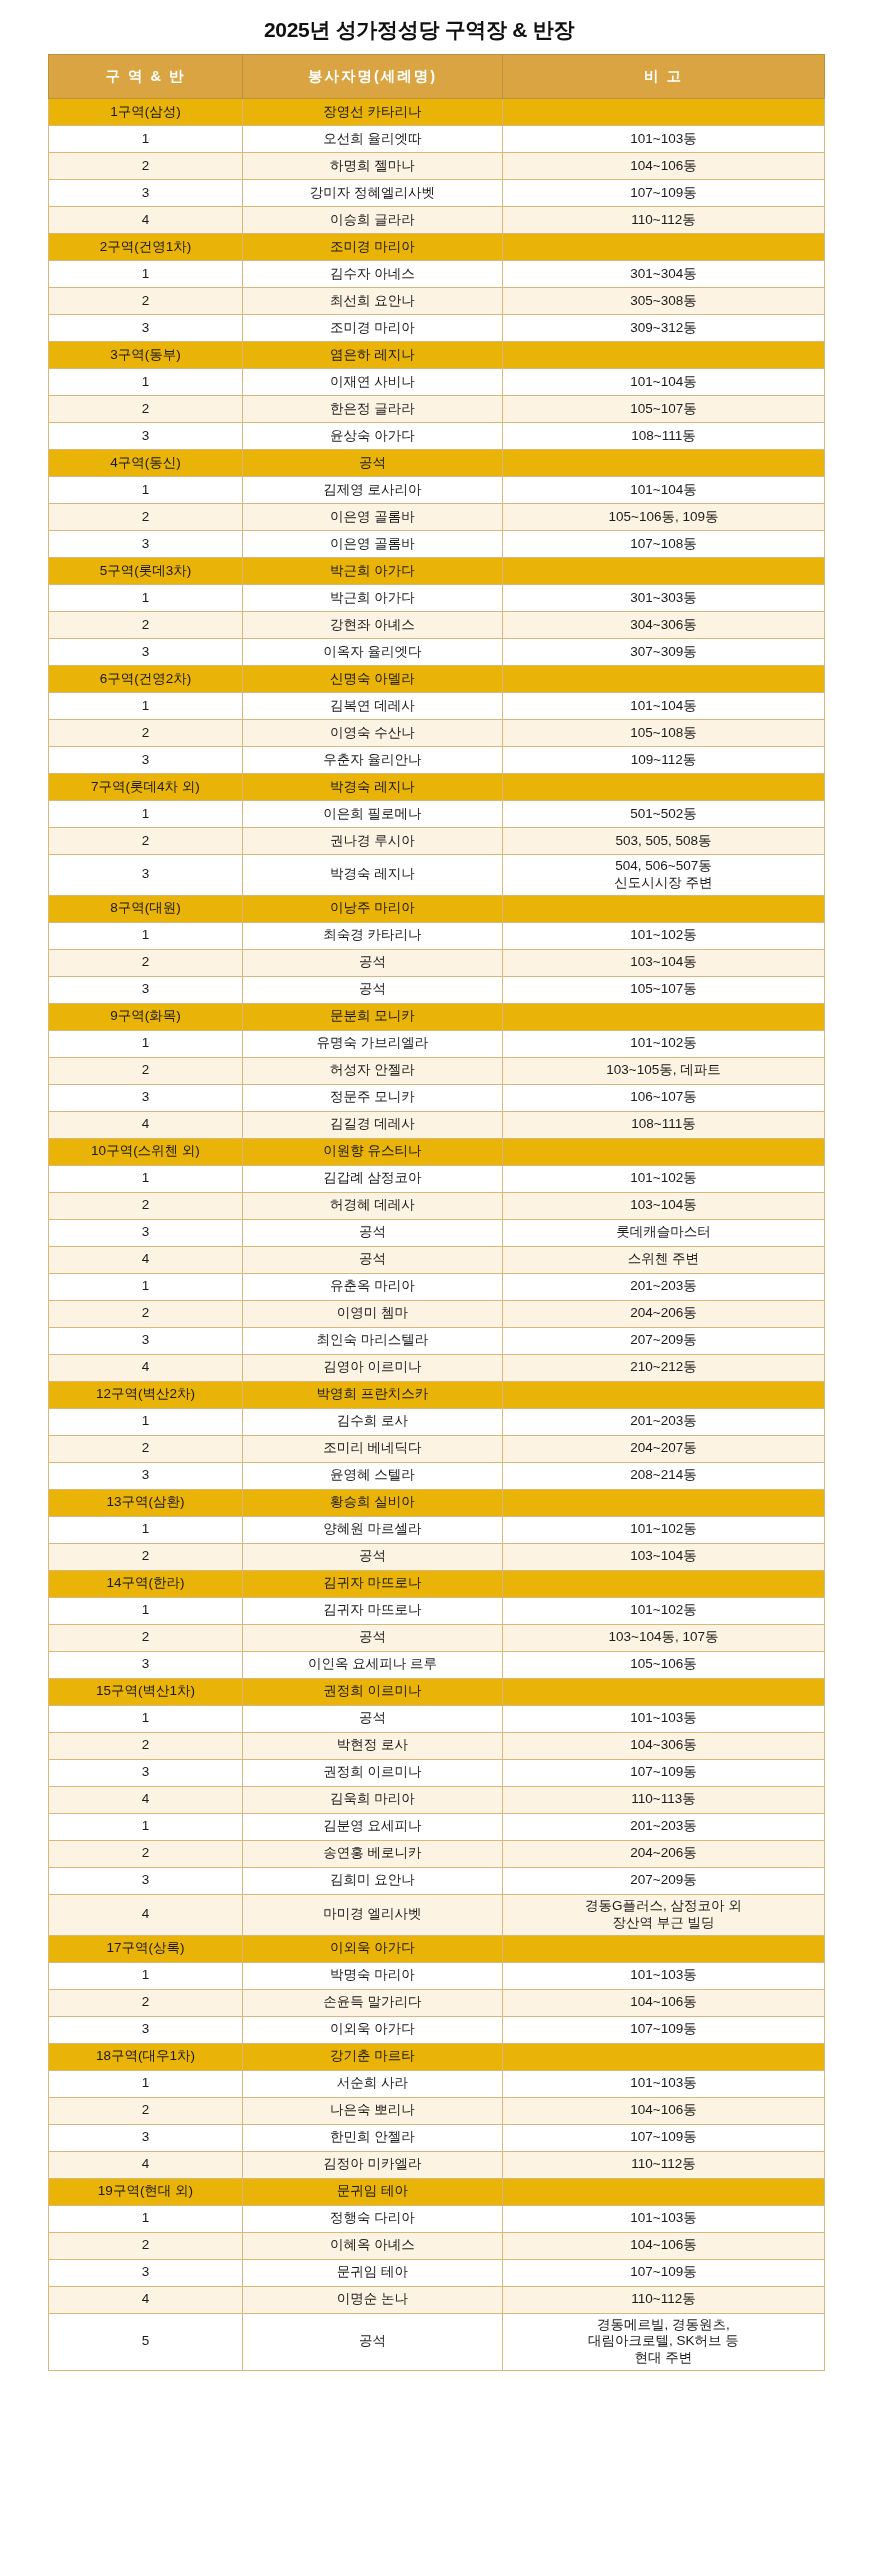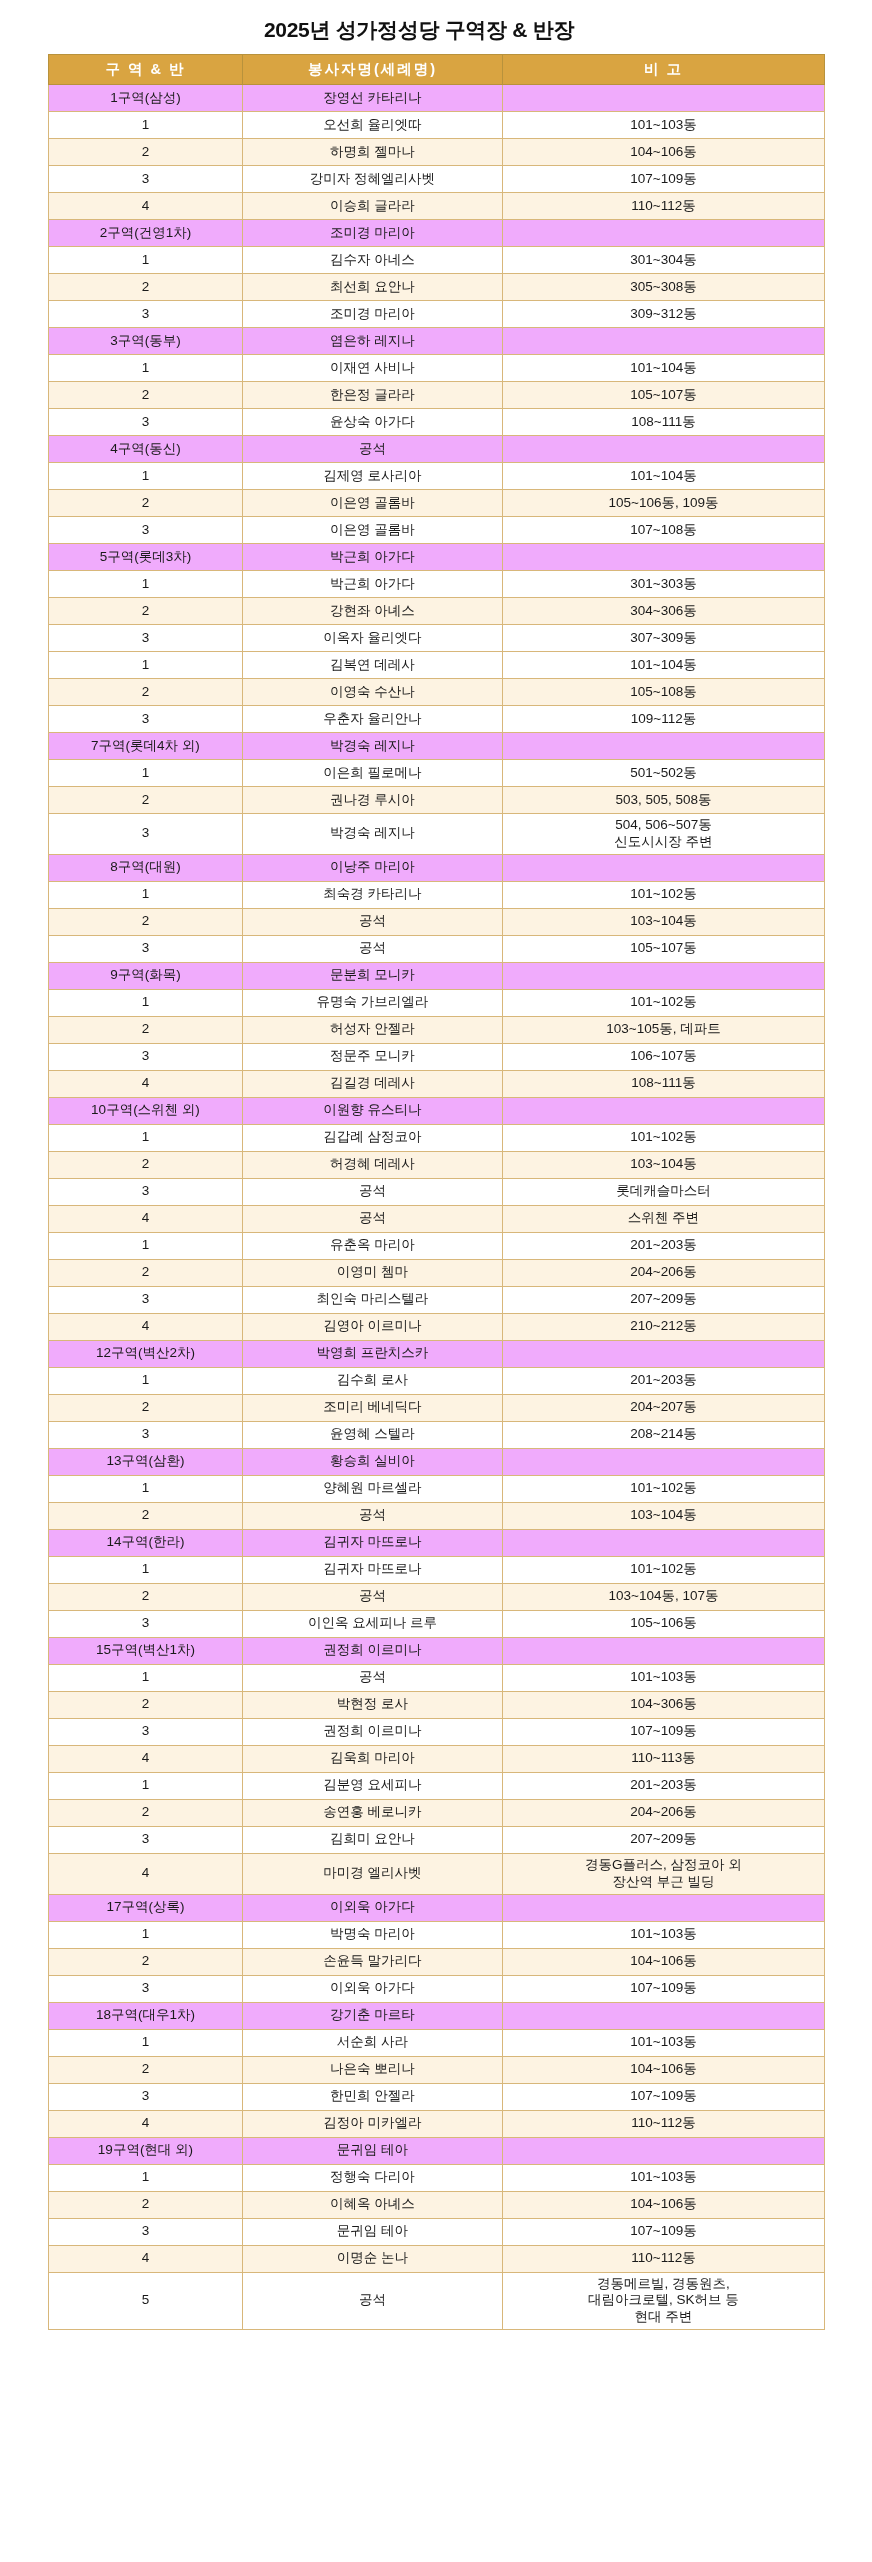--- a/index.html
+++ b/index.html
@@ -33,36 +33,36 @@
   table.grid col.c1 { width: 194px; }
   table.grid col.c2 { width: 260px; }
   table.grid col.c3 { width: 322px; }
 
   table.grid th {
     background: #d9a441;
     color: #ffffff;
     font-size: 14.5px;
     font-weight: bold;
     text-align: center;
-    padding: 5px 2px;
+    padding: 12px 2px;
     border: 1px solid #b8923c;
     letter-spacing: 2px;
   }
   table.grid td {
     border: 1px solid #d8b77a;
     font-size: 13.5px;
     text-align: center;
     color: #1a1a1a;
     padding: 3px 2px;
     height: 20px;
     line-height: 1.25;
     white-space: pre-line;
   }
   tr.group td {
-    background: #f0abfc;
+    background: #eab308;
     font-weight: normal;
   }
   tr.odd td {
     background: #ffffff;
   }
   tr.even td {
     background: #fdf3e2;
   }
   tr.group td.cell-area {
     font-weight: normal;
@@ -189,20 +189,25 @@
         <tr class="even">
           <td class="cell-area">2</td>
           <td class="cell-name">강현좌 아녜스</td>
           <td class="cell-note">304~306동</td>
         </tr>
         <tr class="odd">
           <td class="cell-area">3</td>
           <td class="cell-name">이옥자 율리엣다</td>
           <td class="cell-note">307~309동</td>
         </tr>
+        <tr class="group">
+          <td class="cell-area">6구역(건영2차)</td>
+          <td class="cell-name">신명숙 아델라</td>
+          <td class="cell-note"></td>
+        </tr>
         <tr class="odd">
           <td class="cell-area">1</td>
           <td class="cell-name">김복연 데레사</td>
           <td class="cell-note">101~104동</td>
         </tr>
         <tr class="even">
           <td class="cell-area">2</td>
           <td class="cell-name">이영숙 수산나</td>
           <td class="cell-note">105~108동</td>
         </tr>

